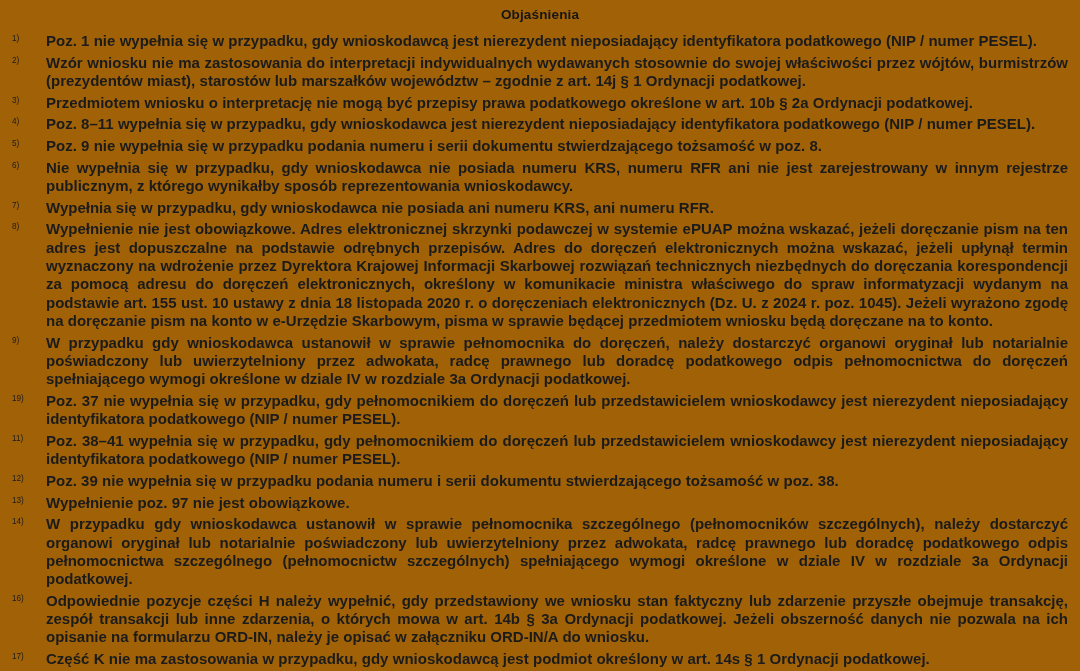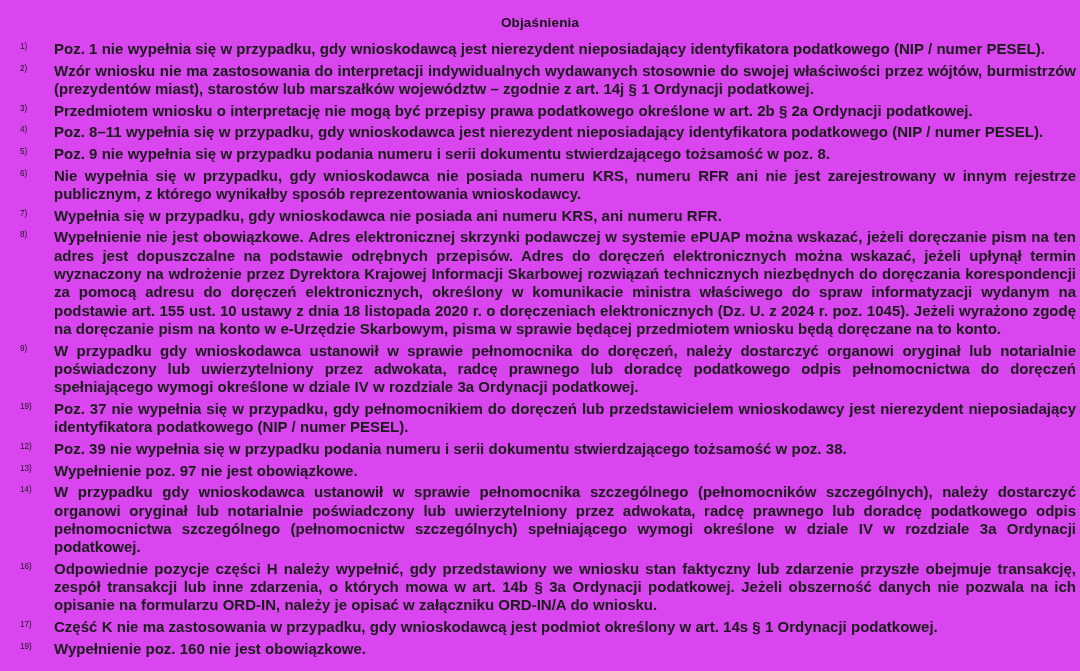--- a/index.html
+++ b/index.html
@@ -13,23 +13,23 @@
     height: 671px;
     overflow: hidden;
     font-family: "Liberation Sans", sans-serif;
     color: #1b1b1b;
     -webkit-font-smoothing: antialiased;
   }
   .page {
     width: 1080px;
     height: 671px;
     box-sizing: border-box;
-    padding: 8px;
+    padding: 0;
     position: relative;
-    background: #d946ef;
+    background: #a16207;
   }
   .doc-title {
     text-align: center;
     font-size: 13.5px;
     font-weight: bold;
     color: #161616;
     letter-spacing: 0.15px;
     margin: 0;
     padding-top: 7px;
     padding-bottom: 0;
@@ -91,21 +91,21 @@
       <li class="note-item">
         <span class="note-marker">1)</span>
         <span class="note-text single">Poz. 1 nie wypełnia się w przypadku, gdy wnioskodawcą jest nierezydent nieposiadający identyfikatora podatkowego (NIP / numer PESEL).</span>
       </li>
       <li class="note-item">
         <span class="note-marker">2)</span>
         <span class="note-text">Wzór wniosku nie ma zastosowania do interpretacji indywidualnych wydawanych stosownie do swojej właściwości przez wójtów, burmistrzów (prezydentów miast), starostów lub marszałków województw – zgodnie z art. 14j § 1 Ordynacji podatkowej.</span>
       </li>
       <li class="note-item">
         <span class="note-marker">3)</span>
-        <span class="note-text single">Przedmiotem wniosku o interpretację nie mogą być przepisy prawa podatkowego określone w art. 2b § 2a Ordynacji podatkowej.</span>
+        <span class="note-text single">Przedmiotem wniosku o interpretację nie mogą być przepisy prawa podatkowego określone w art. 10b § 2a Ordynacji podatkowej.</span>
       </li>
       <li class="note-item">
         <span class="note-marker">4)</span>
         <span class="note-text single">Poz. 8–11 wypełnia się w przypadku, gdy wnioskodawca jest nierezydent nieposiadający identyfikatora podatkowego (NIP / numer PESEL).</span>
       </li>
       <li class="note-item">
         <span class="note-marker">5)</span>
         <span class="note-text single">Poz. 9 nie wypełnia się w przypadku podania numeru i serii dokumentu stwierdzającego tożsamość w poz. 8.</span>
       </li>
       <li class="note-item">
@@ -122,20 +122,24 @@
       </li>
       <li class="note-item">
         <span class="note-marker">9)</span>
         <span class="note-text">W przypadku gdy wnioskodawca ustanowił w sprawie pełnomocnika do doręczeń, należy dostarczyć organowi oryginał lub notarialnie poświadczony lub uwierzytelniony przez adwokata, radcę prawnego lub doradcę podatkowego odpis pełnomocnictwa do doręczeń spełniającego wymogi określone w dziale IV w rozdziale 3a Ordynacji podatkowej.</span>
       </li>
       <li class="note-item">
         <span class="note-marker">19)</span>
         <span class="note-text">Poz. 37 nie wypełnia się w przypadku, gdy pełnomocnikiem do doręczeń lub przedstawicielem wnioskodawcy jest nierezydent nieposiadający identyfikatora podatkowego (NIP / numer PESEL).</span>
       </li>
       <li class="note-item">
+        <span class="note-marker">11)</span>
+        <span class="note-text">Poz. 38–41 wypełnia się w przypadku, gdy pełnomocnikiem do doręczeń lub przedstawicielem wnioskodawcy jest nierezydent nieposiadający identyfikatora podatkowego (NIP / numer PESEL).</span>
+      </li>
+      <li class="note-item">
         <span class="note-marker">12)</span>
         <span class="note-text single">Poz. 39 nie wypełnia się w przypadku podania numeru i serii dokumentu stwierdzającego tożsamość w poz. 38.</span>
       </li>
       <li class="note-item">
         <span class="note-marker">13)</span>
         <span class="note-text single">Wypełnienie poz. 97 nie jest obowiązkowe.</span>
       </li>
       <li class="note-item">
         <span class="note-marker">14)</span>
         <span class="note-text">W przypadku gdy wnioskodawca ustanowił w sprawie pełnomocnika szczególnego (pełnomocników szczególnych), należy dostarczyć organowi oryginał lub notarialnie poświadczony lub uwierzytelniony przez adwokata, radcę prawnego lub doradcę podatkowego odpis pełnomocnictwa szczególnego (pełnomocnictw szczególnych) spełniającego wymogi określone w dziale IV w rozdziale 3a Ordynacji podatkowej.</span>

